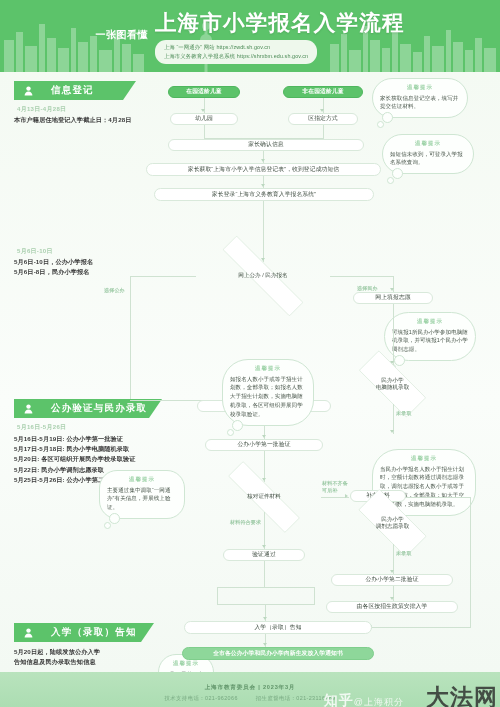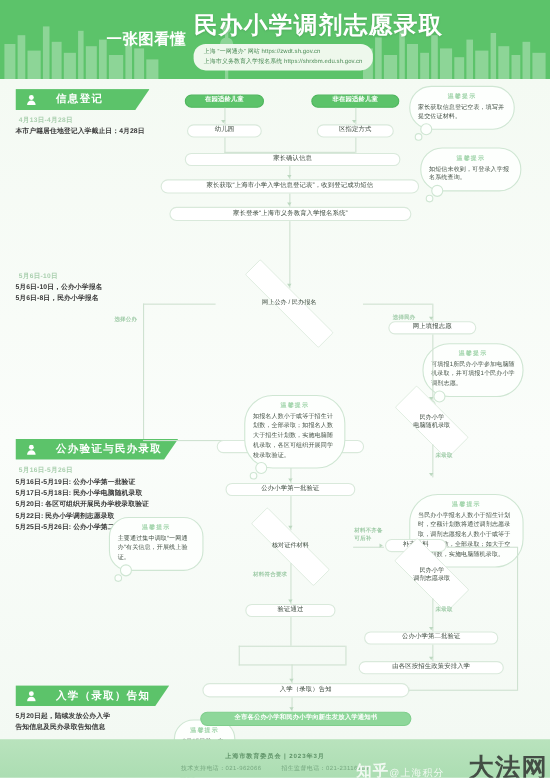--- a/index.html
+++ b/index.html
@@ -22,21 +22,21 @@
     position: absolute; left: 0; bottom: 0; width: 500px; height: 62px;
     opacity: .30;
   }
   .header-inner {
     position: relative; z-index: 3;
     display: flex; align-items: center; justify-content: center;
     height: 72px; gap: 7px;
   }
   .hdr-left { text-align: right; line-height: 1; }
   .hdr-kicker {
-    font-size: 14px; color: #ffffff; letter-spacing: .5px;
+    font-size: 10px; color: #ffffff; letter-spacing: .5px;
     font-weight: 700; display: block; margin-bottom: 2px;
   }
   .hdr-year {
     font-size: 21px; color: #eafbe7; font-weight: 400;
     letter-spacing: 1px; display: block;
   }
   .hdr-right { text-align: left; }
   .hdr-title {
     font-size: 21.5px; color: #ffffff; font-weight: 700;
     letter-spacing: 1.2px; display: block; margin-bottom: 3px;
@@ -247,21 +247,21 @@
         <rect x="465" y="40" width="8" height="22"></rect>
       <rect x="475" y="28" width="7" height="34"></rect>
         <rect x="484" y="38" width="12" height="24"></rect>
     </g>
   </svg>
   <div class="header-inner">
     <div class="hdr-left">
       <span class="hdr-kicker">一张图看懂</span>
     </div>
     <div class="hdr-right">
-      <span class="hdr-title">民办小学调剂志愿录取</span>
+      <span class="hdr-title">上海市小学报名入学流程</span>
       <div class="hdr-urlbox">
         <span class="hdr-url">上海 “一网通办” 网站 https://zwdt.sh.gov.cn</span>
         <span class="hdr-url">上海市义务教育入学报名系统 https://shrxbm.edu.sh.gov.cn</span>
       </div>
     </div>
   </div>
 </div>
 
 <div class="canvas">
 <div class="layer">

